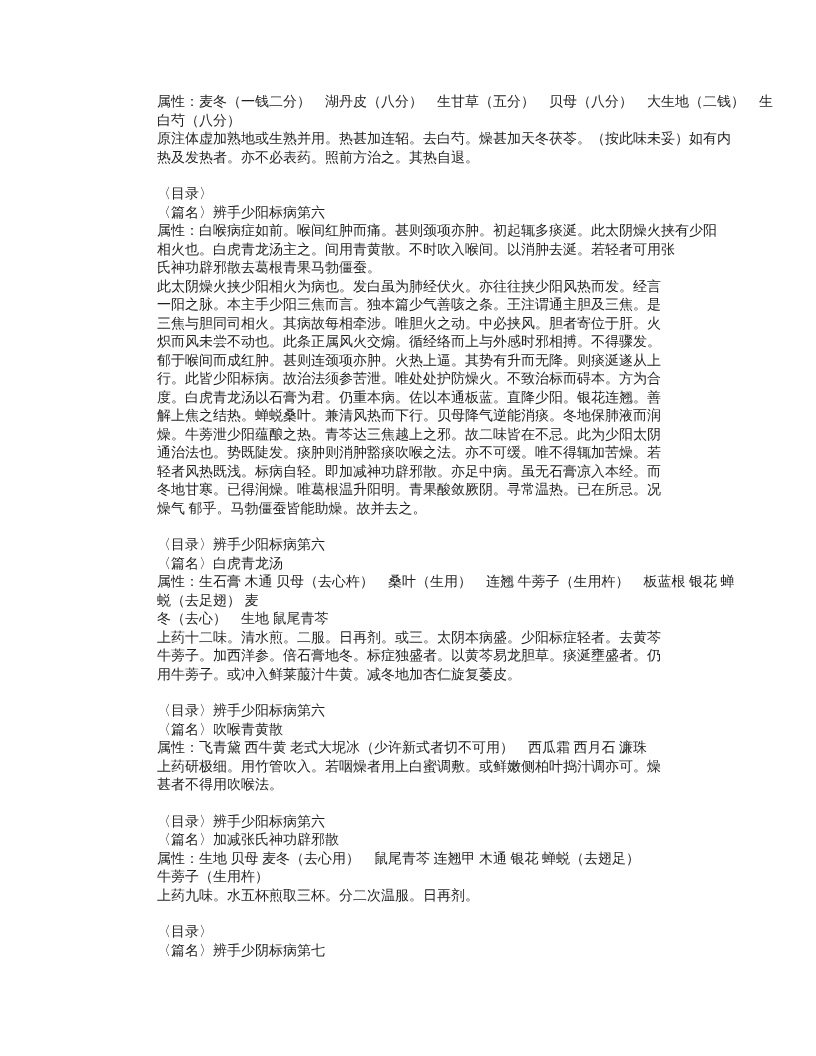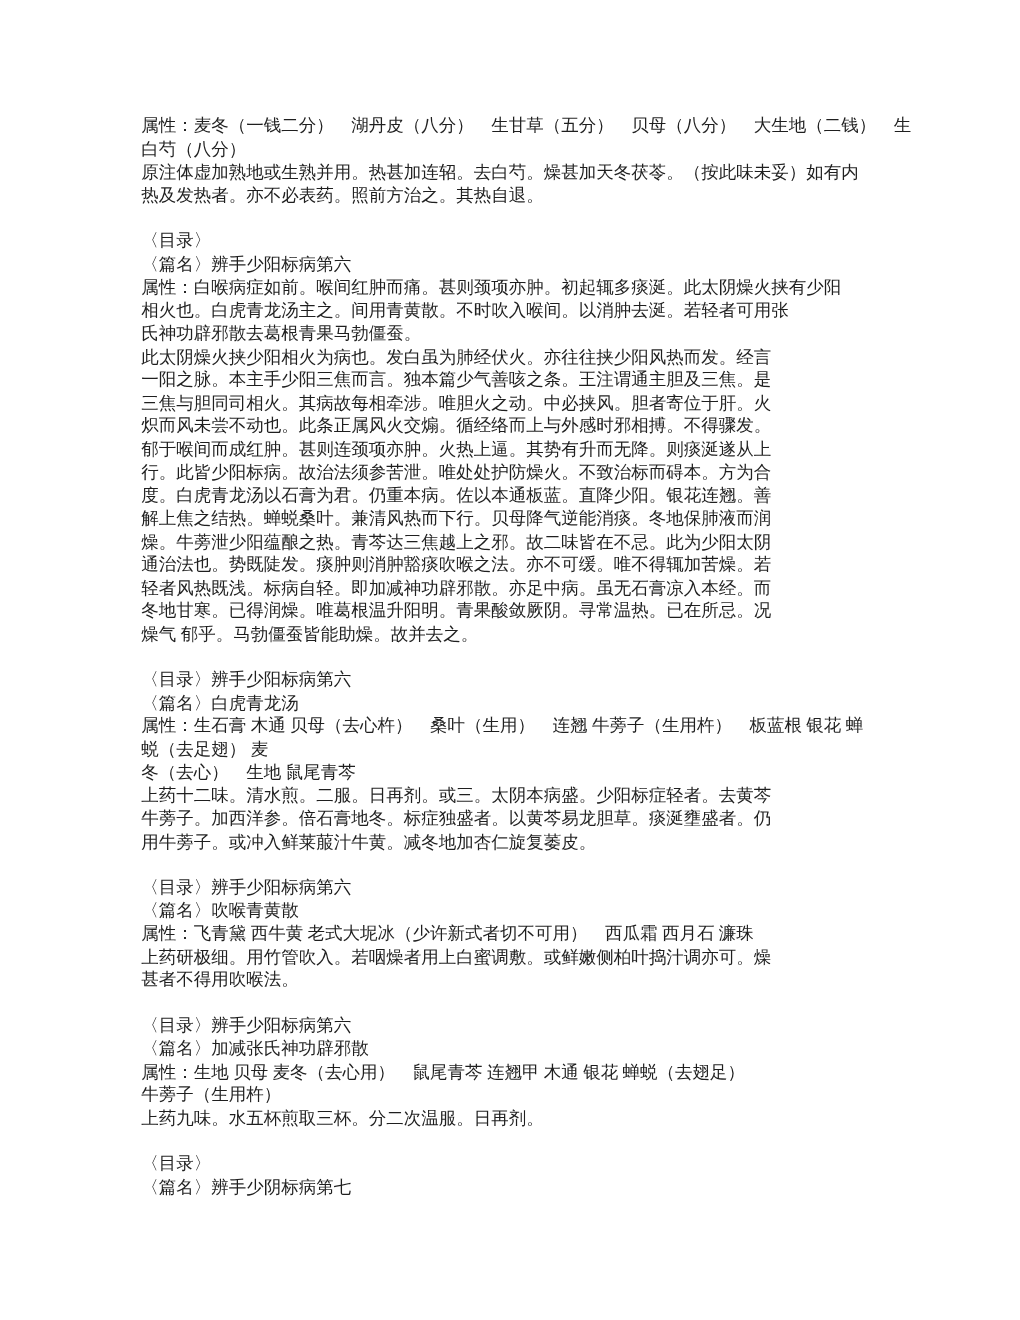--- a/index.html
+++ b/index.html
@@ -25,20 +25,21 @@
     font-size: 14px;
     white-space: pre;
   }
   .doc-section {
     margin: 0 0 18px 0;
   }
   .text-line {
     height: 18.5px;
     line-height: 18.5px;
     overflow: visible;
+    margin-left: 44px;
   }
 </style>
 </head>
 <body>
 
 <div class="page">
   <div class="text-block" id="text-block" style="color: rgb(31, 31, 31);"><div class="doc-section"><div class="text-line">属性：麦冬（一钱二分）　湖丹皮（八分）　生甘草（五分）　贝母（八分）　大生地（二钱）　生</div><div class="text-line">白芍（八分）</div><div class="text-line">原注体虚加熟地或生熟并用。热甚加连轺。去白芍。燥甚加天冬茯苓。（按此味未妥）如有内</div><div class="text-line">热及发热者。亦不必表药。照前方治之。其热自退。</div></div><div class="doc-section"><div class="text-line">〈目录〉</div><div class="text-line">〈篇名〉辨手少阳标病第六</div><div class="text-line">属性：白喉病症如前。喉间红肿而痛。甚则颈项亦肿。初起辄多痰涎。此太阴燥火挟有少阳</div><div class="text-line">相火也。白虎青龙汤主之。间用青黄散。不时吹入喉间。以消肿去涎。若轻者可用张</div><div class="text-line">氏神功辟邪散去葛根青果马勃僵蚕。</div><div class="text-line">此太阴燥火挟少阳相火为病也。发白虽为肺经伏火。亦往往挟少阳风热而发。经言</div><div class="text-line">一阳之脉。本主手少阳三焦而言。独本篇少气善咳之条。王注谓通主胆及三焦。是</div><div class="text-line">三焦与胆同司相火。其病故每相牵涉。唯胆火之动。中必挟风。胆者寄位于肝。火</div><div class="text-line">炽而风未尝不动也。此条正属风火交煽。循经络而上与外感时邪相搏。不得骤发。</div><div class="text-line">郁于喉间而成红肿。甚则连颈项亦肿。火热上逼。其势有升而无降。则痰涎遂从上</div><div class="text-line">行。此皆少阳标病。故治法须参苦泄。唯处处护防燥火。不致治标而碍本。方为合</div><div class="text-line">度。白虎青龙汤以石膏为君。仍重本病。佐以本通板蓝。直降少阳。银花连翘。善</div><div class="text-line">解上焦之结热。蝉蜕桑叶。兼清风热而下行。贝母降气逆能消痰。冬地保肺液而润</div><div class="text-line">燥。牛蒡泄少阳蕴酿之热。青芩达三焦越上之邪。故二味皆在不忌。此为少阳太阴</div><div class="text-line">通治法也。势既陡发。痰肿则消肿豁痰吹喉之法。亦不可缓。唯不得辄加苦燥。若</div><div class="text-line">轻者风热既浅。标病自轻。即加减神功辟邪散。亦足中病。虽无石膏凉入本经。而</div><div class="text-line">冬地甘寒。已得润燥。唯葛根温升阳明。青果酸敛厥阴。寻常温热。已在所忌。况</div><div class="text-line">燥气 郁乎。马勃僵蚕皆能助燥。故并去之。</div></div><div class="doc-section"><div class="text-line">〈目录〉辨手少阳标病第六</div><div class="text-line">〈篇名〉白虎青龙汤</div><div class="text-line">属性：生石膏 木通 贝母（去心杵）　桑叶（生用）　连翘 牛蒡子（生用杵）　板蓝根 银花 蝉</div><div class="text-line">蜕（去足翅） 麦</div><div class="text-line">冬（去心）　生地 鼠尾青芩</div><div class="text-line">上药十二味。清水煎。二服。日再剂。或三。太阴本病盛。少阳标症轻者。去黄芩</div><div class="text-line">牛蒡子。加西洋参。倍石膏地冬。标症独盛者。以黄芩易龙胆草。痰涎壅盛者。仍</div><div class="text-line">用牛蒡子。或冲入鲜莱菔汁牛黄。减冬地加杏仁旋复萎皮。</div></div><div class="doc-section"><div class="text-line">〈目录〉辨手少阳标病第六</div><div class="text-line">〈篇名〉吹喉青黄散</div><div class="text-line">属性：飞青黛 西牛黄 老式大坭冰（少许新式者切不可用）　西瓜霜 西月石 濂珠</div><div class="text-line">上药研极细。用竹管吹入。若咽燥者用上白蜜调敷。或鲜嫩侧柏叶捣汁调亦可。燥</div><div class="text-line">甚者不得用吹喉法。</div></div><div class="doc-section"><div class="text-line">〈目录〉辨手少阳标病第六</div><div class="text-line">〈篇名〉加减张氏神功辟邪散</div><div class="text-line">属性：生地 贝母 麦冬（去心用）　鼠尾青芩 连翘甲 木通 银花 蝉蜕（去翅足）</div><div class="text-line">牛蒡子（生用杵）</div><div class="text-line">上药九味。水五杯煎取三杯。分二次温服。日再剂。</div></div><div class="doc-section"><div class="text-line">〈目录〉</div><div class="text-line">〈篇名〉辨手少阴标病第七</div></div></div>
 </div>
 
 </body></html>

